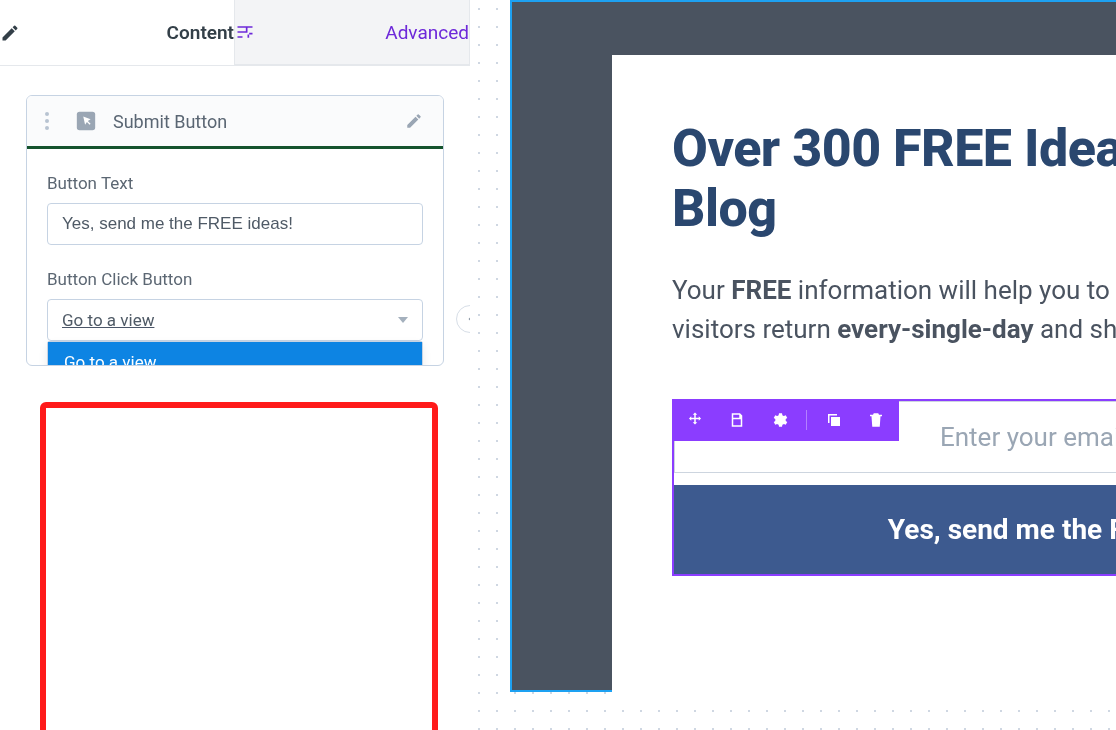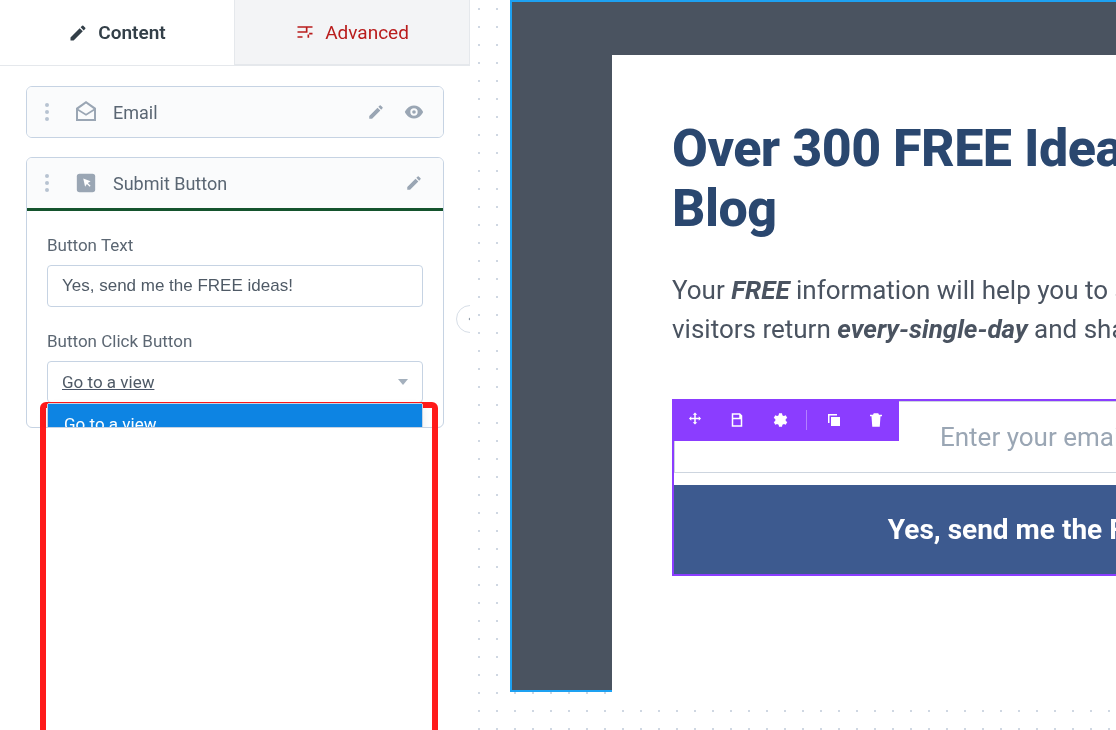--- a/index.html
+++ b/index.html
@@ -22,30 +22,30 @@
   .tabs {
     display: flex;
     height: 66px;
     border-bottom: 1px solid #e5e8ec;
     height: 66px;
   }
   .tab {
     flex: 1;
     display: flex;
     align-items: center;
-    justify-content: center;
+    justify-content: space-between;
     gap: 10px;
     font-size: 19px;
     font-weight: 600;
     color: #333f48;
     cursor: pointer;
   }
   .tab.inactive {
     background: #f3f4f6;
-    color: #b91c1c;
+    color: #6d28d9;
     font-weight: 400;
     border: 1px solid #e5e8ec;
     border-top: none;
   }
   .tab svg { width: 20px; height: 20px; fill: currentColor; }
   .panel-body {
     padding: 10px 26px 0 26px;
     position: relative;
   }
   .block {
@@ -181,21 +181,21 @@
     font-weight: 800;
     color:#2a476f;
     letter-spacing: -0.5px;
   }
   .modal p {
     margin-top: 32px;
     font-size: 26px;
     line-height: 1.5;
     color:#4a5360;
   }
-  .modal p strong { font-weight:700;font-style:italic; }
+  .modal p strong { font-weight:700; }
   .field-group {
     margin-top: 50px;
     border: 2px solid #8b3dff;
     position: relative;
     padding-bottom: 0;
   }
   .toolbar {
     position:absolute;
     top:-2px; left:-2px;
     height:42px;
@@ -247,47 +247,20 @@
     <div class="tab inactive">
       <svg viewBox="0 0 24 24">
           <path d="M3 17h6v2H3v-2zm0-6h12v2H3v-2zm0-6h18v2H3V5zm14 10v-2h4v2h-4zm0 0v4h-2v-4h2zM13 9V7h2v4h-2V9z"></path>
         </svg>
       <span>Advanced</span>
     </div>
   </div>
 
   <div class="panel-body">
 
-    <div class="block">
-      <div class="block-header">
-        <div class="grab">
-            <span></span>
-            <span></span>
-            <span></span>
-          </div>
-        <div class="icon">
-          <svg width="24" height="24" viewBox="0 0 24 24" fill="#9aa6b4">
-              <path d="M12 1 2 8v13h20V8L12 1zm0 2.4L19.6 9 12 13.8 4.4 9 12 3.4zM4 19v-8.3l8 5 8-5V19H4z"></path>
-            </svg>
-        </div>
-        <div class="title">Email</div>
-        <div class="trail">
-          <div class="btn-icon">
-            <svg width="18" height="18" viewBox="0 0 24 24" fill="#9aa6b4">
-                <path d="M3 17.25V21h3.75l11-11.03-3.75-3.75L3 17.25zM20.71 7.04a1 1 0 0 0 0-1.41l-2.34-2.34a1 1 0 0 0-1.41 0l-1.83 1.83 3.75 3.75 1.83-1.83z"></path>
-              </svg>
-          </div>
-          <div class="btn-icon">
-            <svg width="22" height="22" viewBox="0 0 24 24" fill="#9aa6b4">
-                <path d="M12 5c-7 0-10 7-10 7s3 7 10 7 10-7 10-7-3-7-10-7zm0 11a4 4 0 1 1 0-8 4 4 0 0 1 0 8zm0-6a2 2 0 1 0 0 4 2 2 0 0 0 0-4z"></path>
-              </svg>
-          </div>
-        </div>
-      </div>
-    </div>
 
     <div class="block" style="margin-top:19px">
       <div class="block-header">
         <div class="grab">
             <span></span>
             <span></span>
             <span></span>
           </div>
         <div class="icon">
           <svg width="22" height="22" viewBox="0 0 24 24" fill="#9aa6b4">

